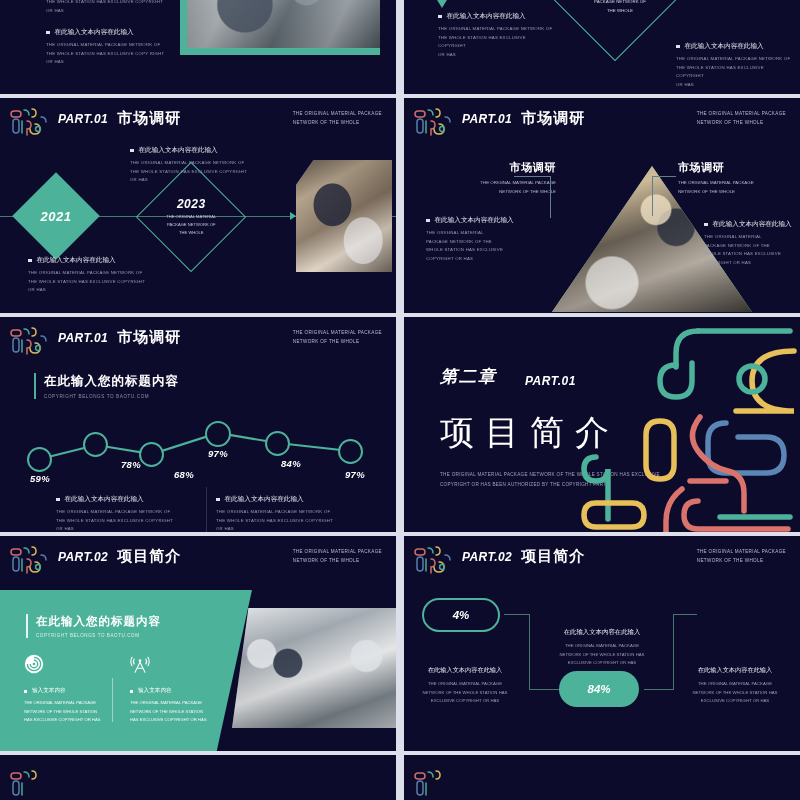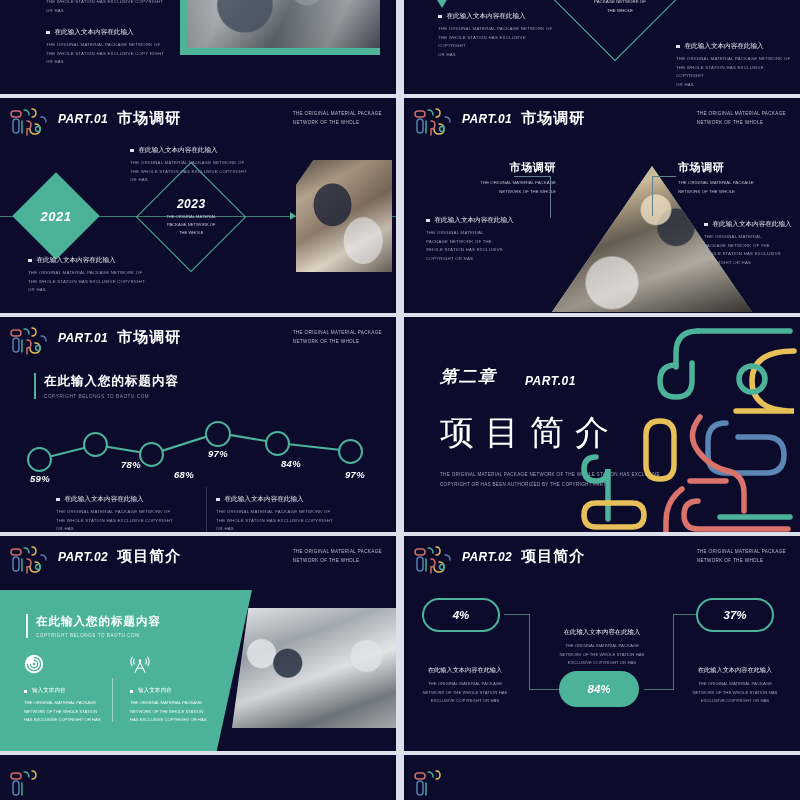--- a/index.html
+++ b/index.html
@@ -585,21 +585,20 @@
     </div>
 
     <div class="conn" style="left:100px; top:78px; width:26px; height:1px;"></div>
     <div class="conn" style="left:125px; top:78px; width:1px; height:76px;"></div>
     <div class="conn" style="left:125px; top:153px; width:30px; height:1px;"></div>
     <div class="conn" style="left:240px; top:153px; width:30px; height:1px;"></div>
     <div class="conn" style="left:269px; top:78px; width:1px; height:76px;"></div>
     <div class="conn" style="left:269px; top:78px; width:24px; height:1px;"></div>
 
     <div class="pill out" style="left:18px; top:62px; width:78px; height:34px;">4%</div>
-    <div class="pill out" style="left:292px; top:62px; width:78px; height:34px;">37%</div>
     <div class="pill solid" style="left:155px; top:135px; width:80px; height:36px;">84%</div>
 
     <div class="s8-center">
       <div class="h">在此输入文本内容在此输入</div>
       <div class="p">
         <div>THE ORIGINAL MATERIAL PACKAGE</div>
         <div>NETWORK OF THE WHOLE STATION HAS</div>
         <div>EXCLUSIVE COPYRIGHT OR HAS</div>
       </div>
     </div>

